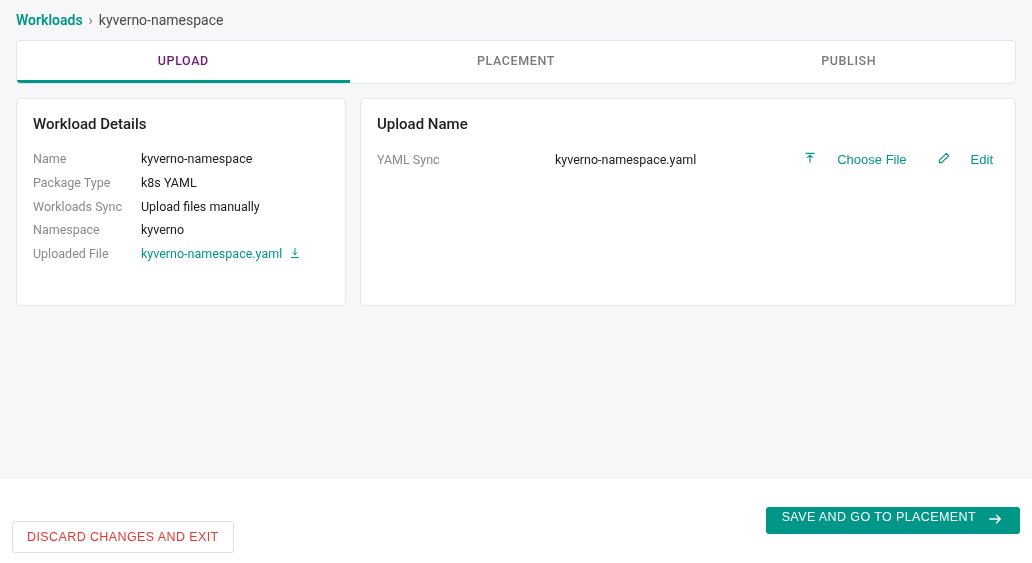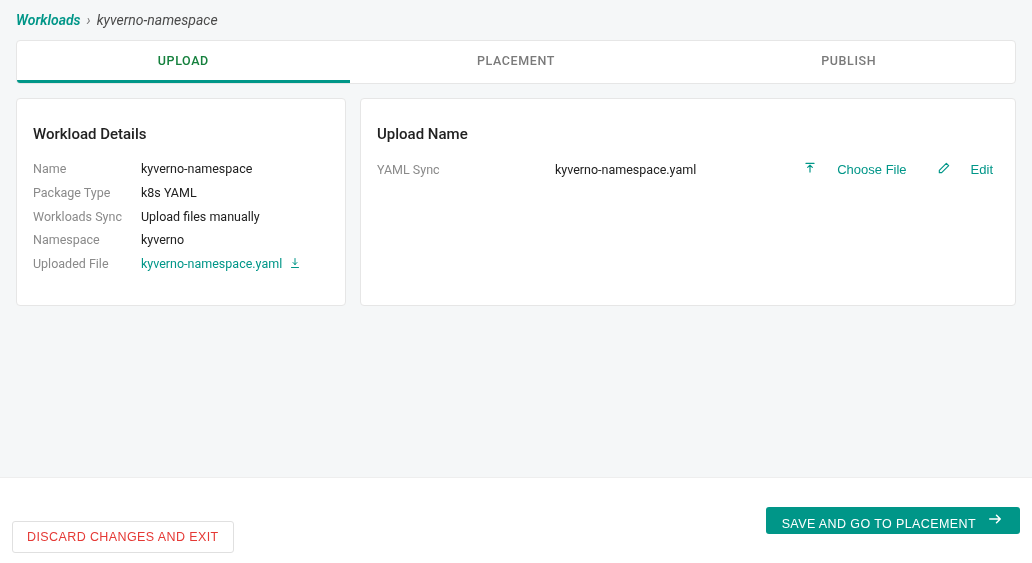--- a/index.html
+++ b/index.html
@@ -15,21 +15,20 @@
   .page {
     padding: 12px 16px 0 16px;
   }
   .breadcrumb {
     font-size: 14px;
     color: #4a4a4a;
     margin-bottom: 12px;
     display: flex;
     align-items: center;
     gap: 6px;
-    font-style: italic;
   }
   .breadcrumb a {
     color: #009688;
     text-decoration: none;
     font-weight: 600;
   }
   .breadcrumb .sep { color: #7a7a7a; }
   .breadcrumb .current { color: #4a4a4a; }
 
   .tabs {
@@ -44,35 +43,35 @@
     text-align: center;
     padding: 12px 0;
     font-size: 12.5px;
     letter-spacing: 0.6px;
     font-weight: 500;
     color: #7a7a7a;
     cursor: pointer;
     border-bottom: 3px solid transparent;
   }
   .tab.active {
-    color: #15803d;
+    color: #701a75;
     border-bottom: 3px solid #009688;
   }
 
   .panels {
     display: flex;
     gap: 14px;
     margin-top: 14px;
     align-items: stretch;
   }
   .card {
     background: #fff;
     border: 1px solid #e6e6e6;
     border-radius: 4px;
-    padding: 26px 16px;
+    padding: 16px 16px;
     min-height: 208px;
   }
   .card-left { width: 330px; flex: 0 0 330px; }
   .card-right { flex: 1; }
   .card h2 {
     margin: 0 0 14px 0;
     font-size: 15px;
     font-weight: 500;
     color: #212121;
   }
@@ -148,21 +147,21 @@
     border: none;
     background: #009688;
     color: #fff;
     font-weight: 500;
     font-size: 12.5px;
     letter-spacing: 0.4px;
     padding: 3px 16px;
     border-radius: 3px;
     cursor: pointer;
     display: inline-flex;
-    align-items: flex-end;
+    align-items: flex-start;
     gap: 10px;
   }
 </style>
 </head>
 <body>
 
 <div class="page">
 
   <div class="breadcrumb">
     <a href="#">Workloads</a>

